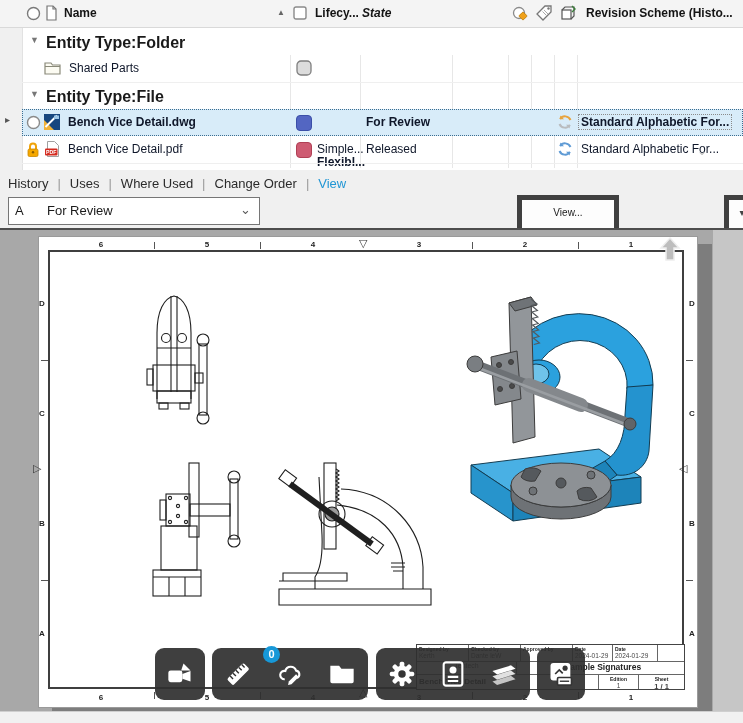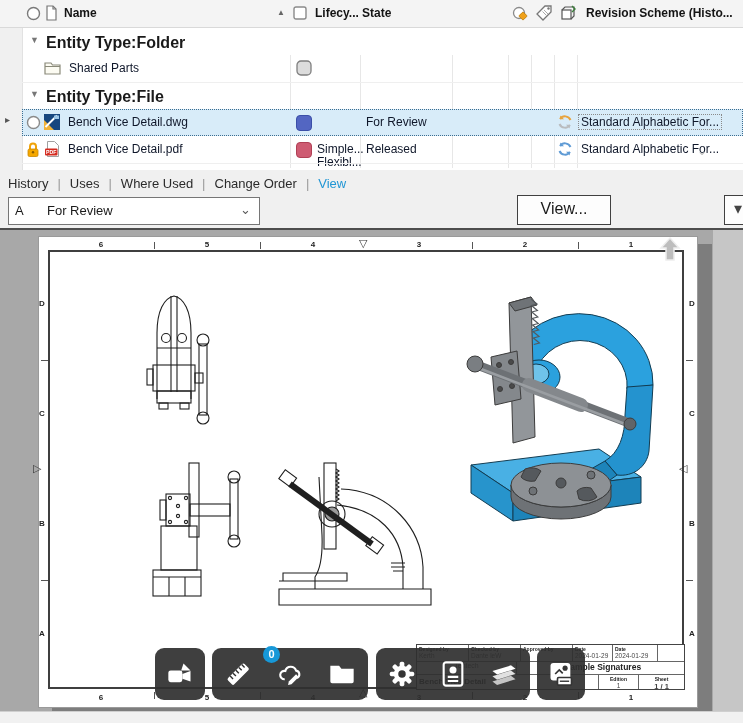--- a/index.html
+++ b/index.html
@@ -11,34 +11,34 @@
   #grid-header{position:absolute;left:0;top:0;width:743px;height:27px;background:#f4f4f4;border-bottom:1px solid #d9d9d9;}
   .hdr-txt{font-size:12px;font-weight:bold;color:#141414;position:absolute;top:6px;white-space:nowrap;}
   .gline{position:absolute;width:1px;background:#e7e7e7;top:55px;height:113px;}
   .row{position:absolute;left:22px;width:721px;}
   .row-line{border-bottom:1px solid #efefef;}
   .grp{height:26px;}
   .grp .tri{position:absolute;left:8px;top:6px;font-size:9px;color:#777;}
   .grp .lbl{position:absolute;left:24px;top:5px;font-size:16px;font-weight:bold;}
   .cell-txt{position:absolute;top:6px;font-size:12px;color:#0f172a;white-space:nowrap;}
   .lc-sq{position:absolute;width:14px;height:14px;border-radius:4px;top:6px;}
-  .row-selected{background:#d8ecf9;outline:1px dotted #3c6e91;outline-offset:-1px;}
+  .row-selected{background:#d8ecf9;outline:1px dotted #3c6e91;outline-offset:-1px;font-weight:bold;}
   .dotted-cell{outline:1px dotted #8a8a8a;padding:0 2px;}
   .chev{color:#b9b9b9;font-size:12px;}
   
   #midbar{position:absolute;left:0;top:170px;width:743px;height:58px;background:#f0f0f0;}
   #tabs{position:absolute;left:8px;top:6px;display:flex;gap:9px;font-size:13px;color:#2b2b2b;}
   #tabs .sep{color:#9a9a9a;}
   #tabs .tab{cursor:default;}
   #tabs .active{color:#2196d4;}
   #rev-dropdown{position:absolute;left:8px;top:27px;width:250px;height:26px;background:#fff;border:1px solid #767676;}
   #rev-dropdown .letter{position:absolute;left:6px;top:5px;font-size:13px;}
   #rev-dropdown .val{position:absolute;left:38px;top:5px;font-size:13px;}
   #rev-dropdown .dd{position:absolute;right:8px;top:4px;color:#5a5a5a;font-size:13px;}
-  .btn{position:absolute;top:25px;height:28px;background:#fdfdfd;border:1px solid #404040;font-size:16px;text-align:center;line-height:26px;}
+  .btn{position:absolute;top:25px;height:28px;background:#fdfdfd;border:5px solid #404040;font-size:10px;text-align:center;line-height:26px;}
   
   #preview{position:absolute;left:0;top:228px;width:743px;height:483px;background:#a8a8a8;border-top:2px solid #4d4d4d;box-sizing:border-box;}
   #preview-rightstrip{position:absolute;right:0;top:0;width:30px;height:100%;background:#c6c6c6;}
   #paper{position:absolute;left:38px;top:6px;width:658px;height:470px;background:#fff;box-shadow:14px 8px 0 #7d7d7d;border:1px solid #9a9a9a;}
   #frame{position:absolute;left:9px;top:13px;width:636px;height:439px;border:2px solid #3f3f3f;box-sizing:border-box;}
   .zone{position:absolute;font-size:8px;font-weight:bold;color:#222;width:14px;text-align:center;}
   .ztick-v{position:absolute;width:1px;height:7px;background:#555;}
   .ztick-h{position:absolute;width:7px;height:1px;background:#555;}
   .marker{position:absolute;font-size:11px;color:#333;line-height:11px;}
   
@@ -75,21 +75,21 @@
           </svg>
       </span>
       <span class="hdr-txt" style="left:64px;">Name</span>
       <span class="abs" style="left:277px;top:8px;font-size:8px;color:#666;">▲</span>
       <span class="abs" style="left:293px;top:6px;">
         <svg width="14" height="14" viewBox="0 0 14 14">
             <rect x="1" y="1" width="12" height="12" rx="2" fill="#fff" stroke="#8a8a8a" stroke-width="1.4"></rect>
           </svg>
       </span>
       <span class="hdr-txt" style="left:315px;">Lifecy...</span>
-      <span class="hdr-txt" style="left:362px;">State</span>
+      <span class="hdr-txt" style="left:362px;font-style:italic;">State</span>
       <span class="abs" style="left:511px;top:5px;">
         <svg width="18" height="17" viewBox="0 0 18 17">
             <circle cx="8" cy="8" r="5.5" fill="#fff" stroke="#8a8a8a" stroke-width="1.3"></circle>
             <rect x="9" y="8" width="6" height="6" rx="1" transform="rotate(45 12 11)" fill="#f0a11a" stroke="#b97b07" stroke-width="0.8"></rect>
           </svg>
       </span>
       <span class="abs" style="left:535px;top:4px;">
         <svg width="19" height="19" viewBox="0 0 19 19">
             <path d="M10 2h6v6l-8 8-6-6z" fill="#fefefe" stroke="#777" stroke-width="1.3"></path>
             <path d="M9 6l4 4M7.5 7.5l4 4" stroke="#aaa" stroke-width="1"></path>

